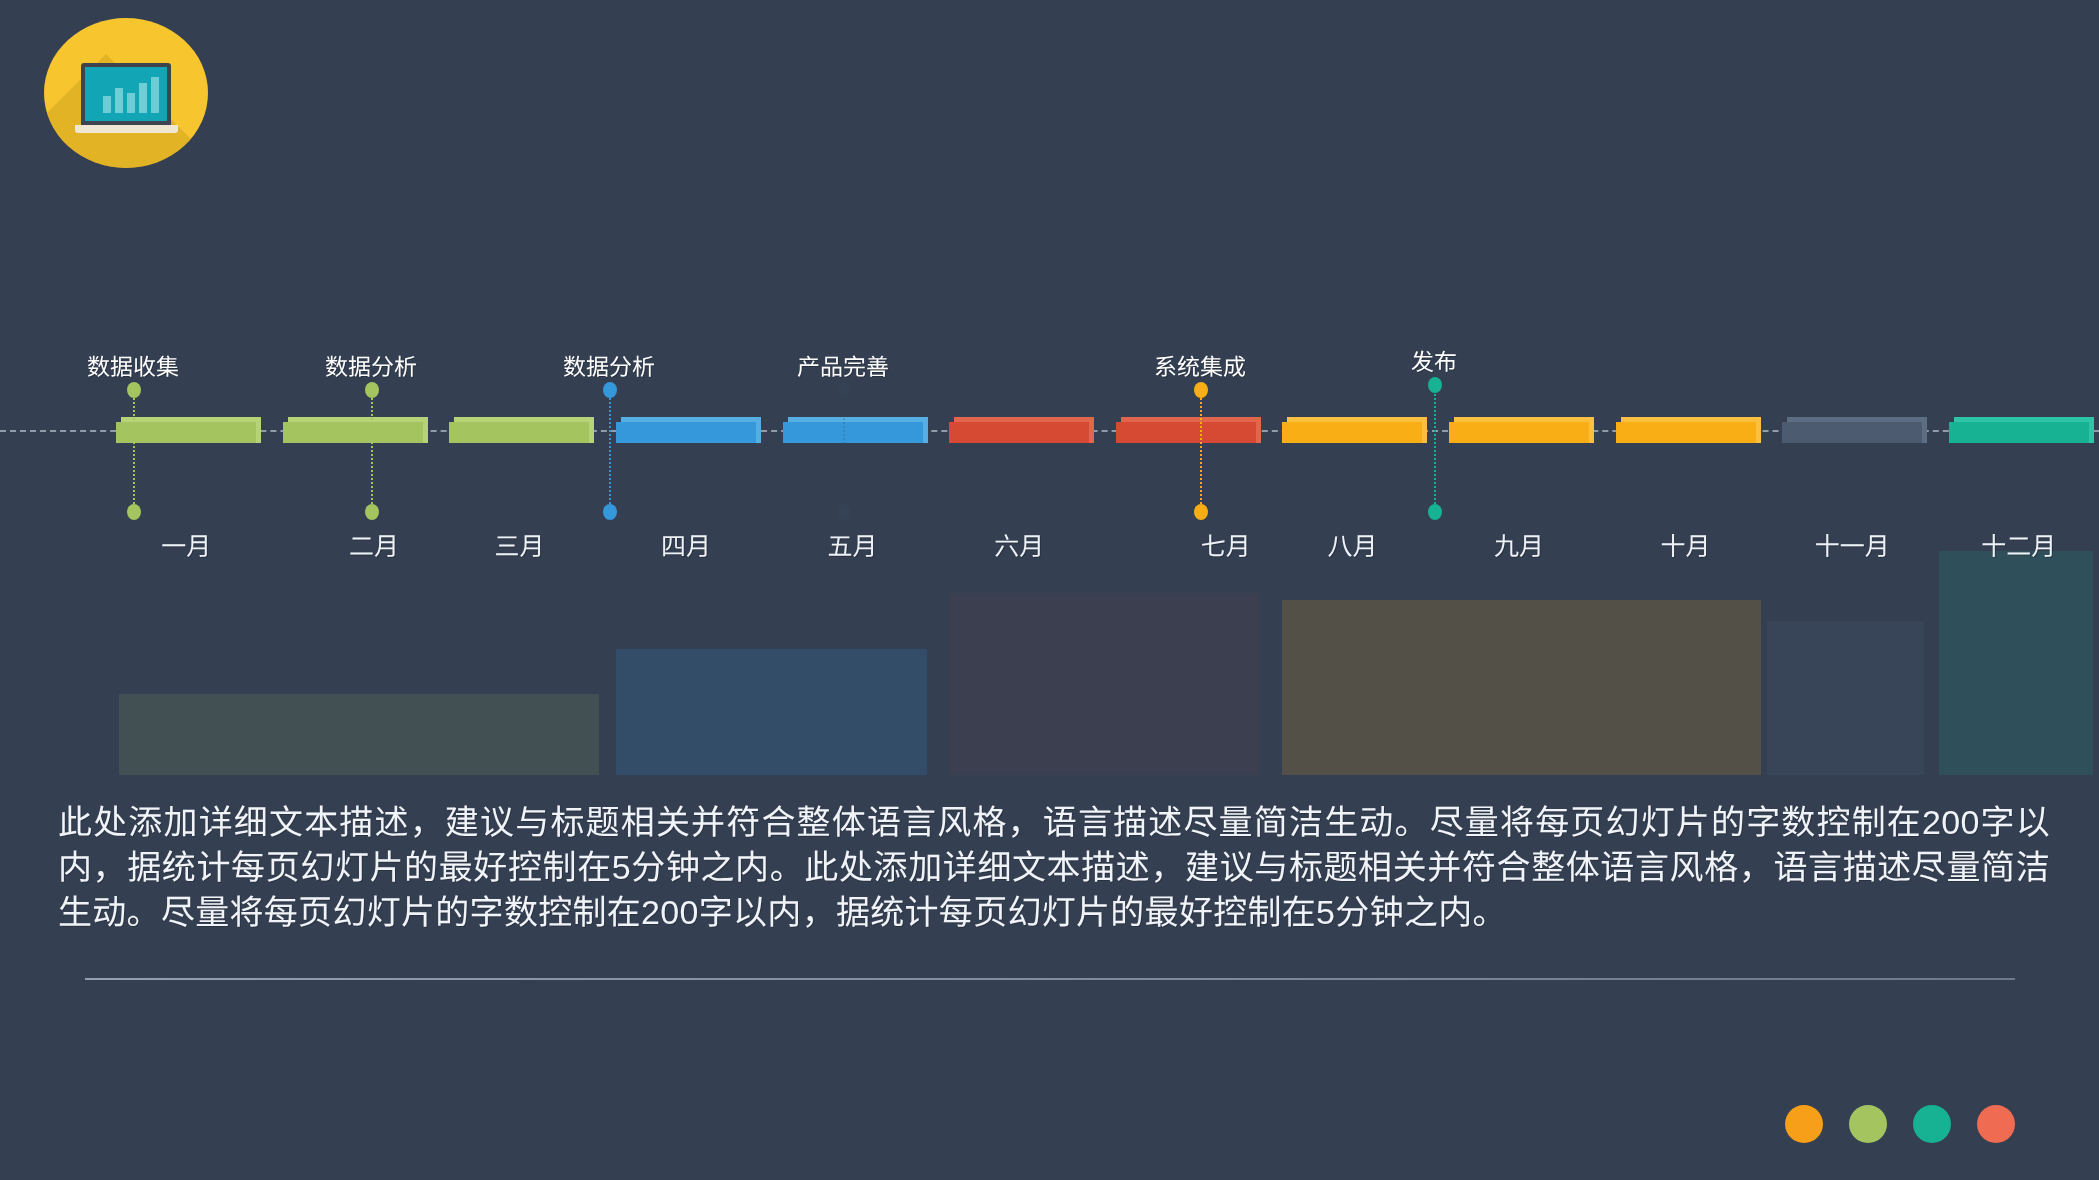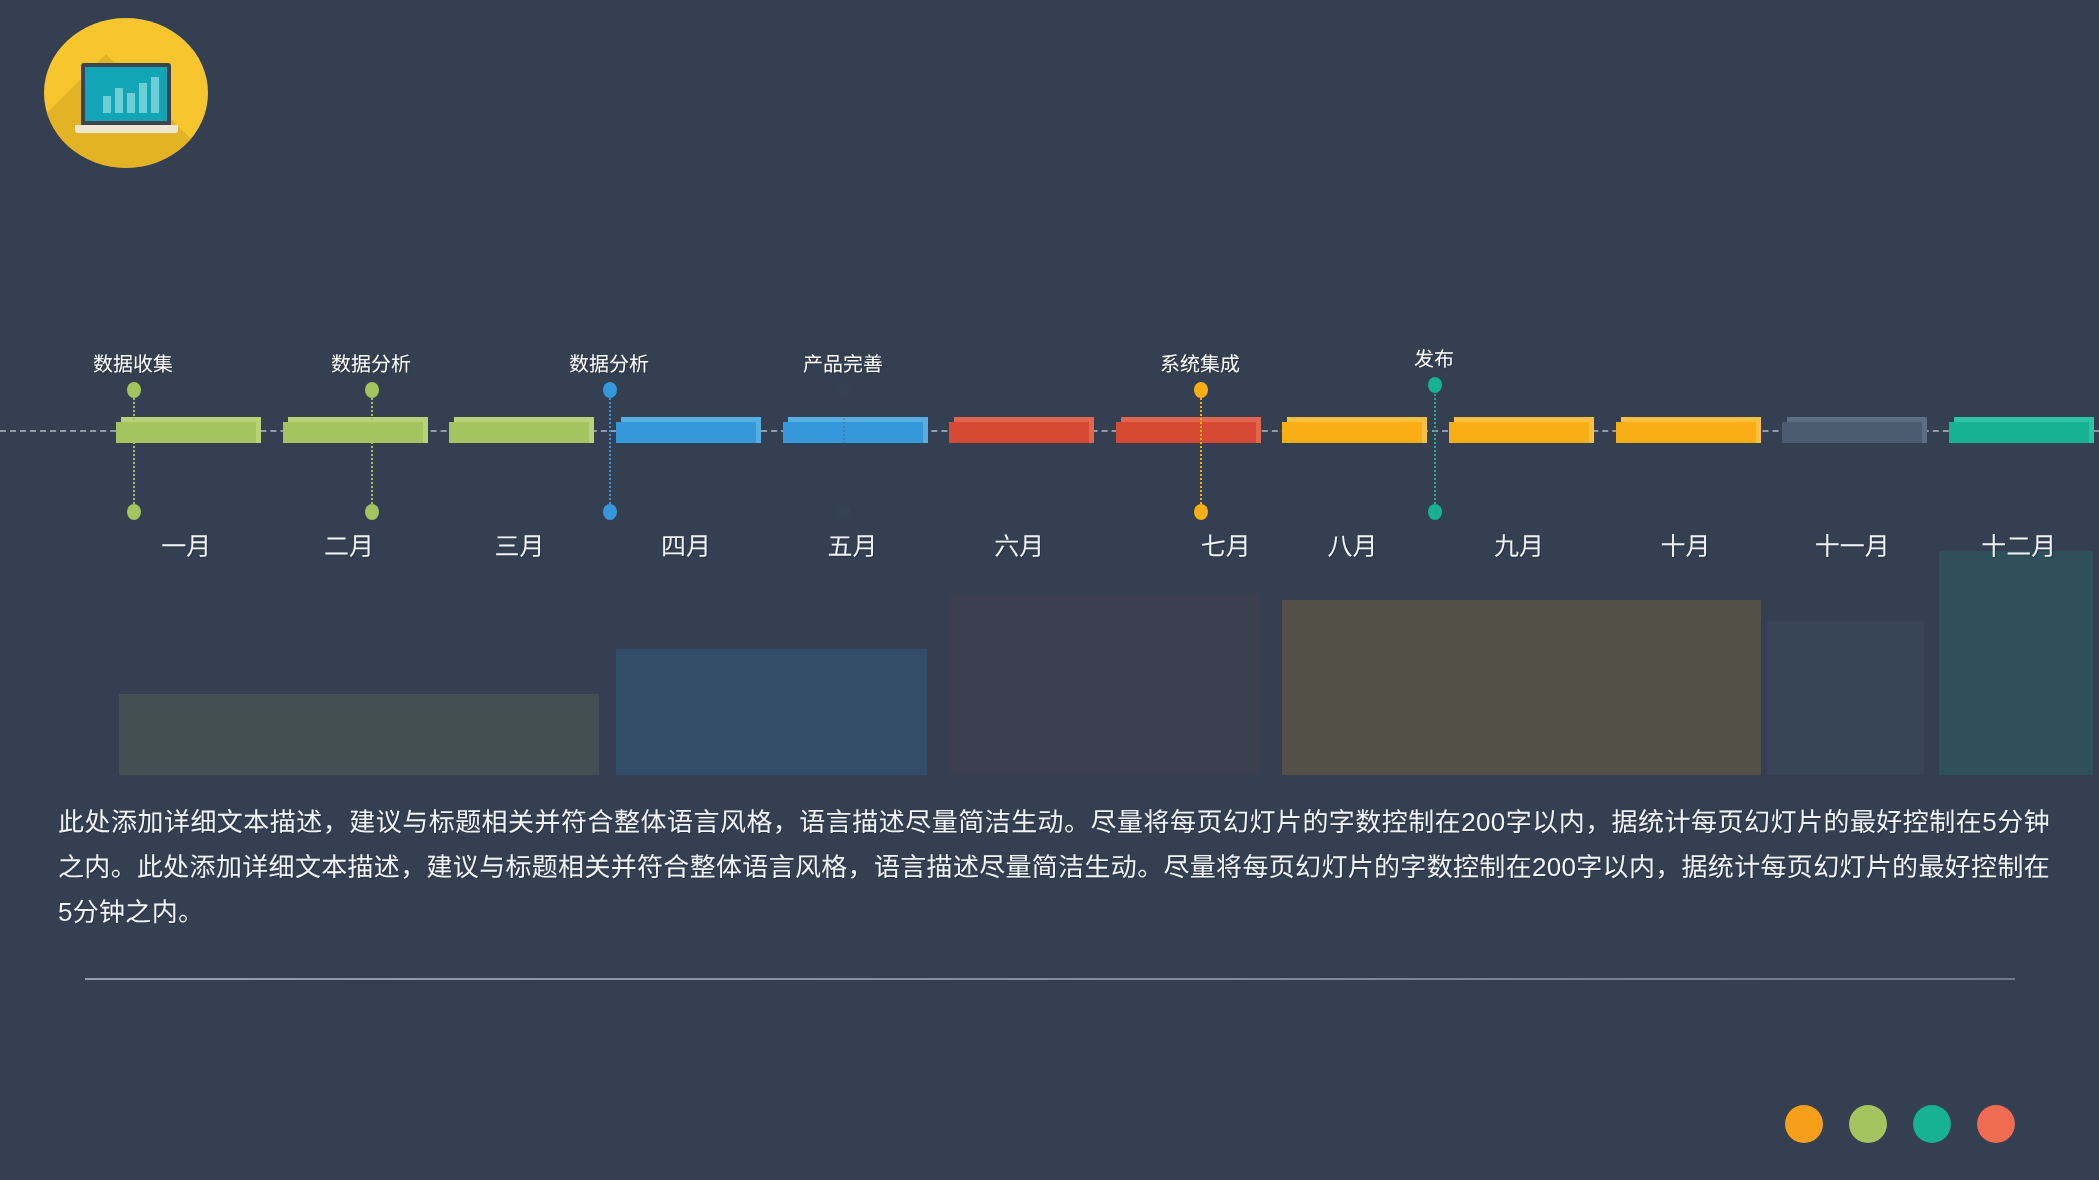--- a/index.html
+++ b/index.html
@@ -171,42 +171,42 @@
   }
   .marker-dot {
     position: absolute;
     width: 14px;
     height: 16px;
     border-radius: 50%;
     margin-left: -6px;
   }
   .milestone-label {
     position: absolute;
-    font-size: 20px;
+    font-size: 23px;
     color: #ffffff;
     white-space: nowrap;
     transform: translateX(-50%);
     text-shadow: 1px 1px 0 rgba(0,0,0,0.2);
   }
   .month-label {
     position: absolute;
     font-size: 25px;
     color: #eef2f7;
     white-space: nowrap;
     transform: translateX(-50%);
     text-shadow: 1px 1px 0 rgba(0,0,0,0.25);
   }
 
   
   .body-text {
     position: absolute;
     left: 58px;
     top: 800px;
     width: 1992px;
-    font-size: 26px;
+    font-size: 34px;
     line-height: 45px;
     color: #f0f3f7;
     text-align: justify;
     letter-spacing: 0.3px;
     text-shadow: 1px 1px 0 rgba(0,0,0,0.2);
   }
 
   .divider {
     position: absolute;
     left: 85px;
@@ -349,21 +349,21 @@
         <div class="marker-dot" style="left: 1200px; top: -48px; background: rgb(249, 174, 22); opacity: 1;"></div>
         <div class="marker-dot" style="left: 1200px; top: 74px; background: rgb(249, 174, 22); opacity: 1;"></div>
         <div class="milestone-label" style="left: 1200px; top: -82px;">系统集成</div>
         <div class="marker-line" style="left: 1434px; top: -45px; height: 127px; border-left-color: rgb(23, 177, 147); opacity: 1;"></div>
         <div class="marker-dot" style="left: 1434px; top: -53px; background: rgb(23, 177, 147); opacity: 1;"></div>
         <div class="marker-dot" style="left: 1434px; top: 74px; background: rgb(23, 177, 147); opacity: 1;"></div>
         <div class="milestone-label" style="left: 1434px; top: -87px;">发布</div>
       </div>
     <div id="month-layer">
         <div class="month-label" style="left: 186.2px; top: 96px;">一月</div>
-        <div class="month-label" style="left: 349px; top: 96px;">二月</div>
+        <div class="month-label" style="left: 374px; top: 96px;">二月</div>
         <div class="month-label" style="left: 519.4px; top: 96px;">三月</div>
         <div class="month-label" style="left: 686px; top: 96px;">四月</div>
         <div class="month-label" style="left: 852.6px; top: 96px;">五月</div>
         <div class="month-label" style="left: 1019.2px; top: 96px;">六月</div>
         <div class="month-label" style="left: 1185.8px; top: 96px; margin-left: 40px;">七月</div>
         <div class="month-label" style="left: 1352.4px; top: 96px;">八月</div>
         <div class="month-label" style="left: 1519px; top: 96px;">九月</div>
         <div class="month-label" style="left: 1685.6px; top: 96px;">十月</div>
         <div class="month-label" style="left: 1852.2px; top: 96px;">十一月</div>
         <div class="month-label" style="left: 2018.8px; top: 96px;">十二月</div>

